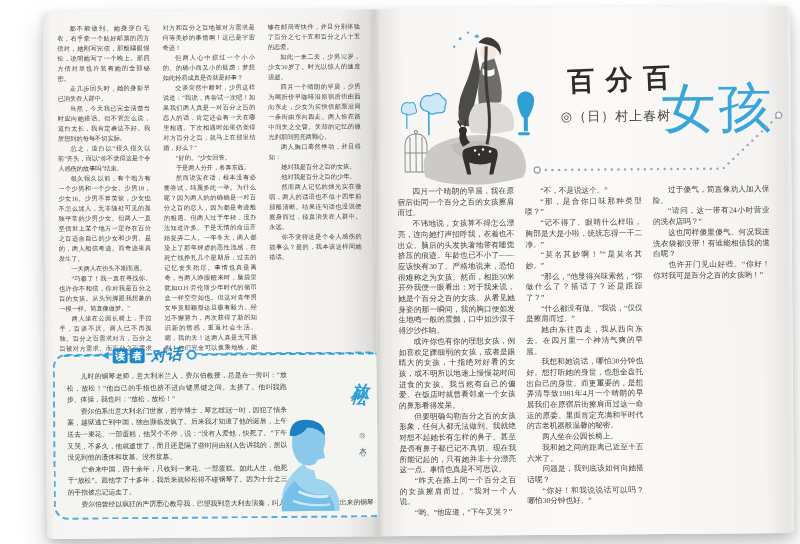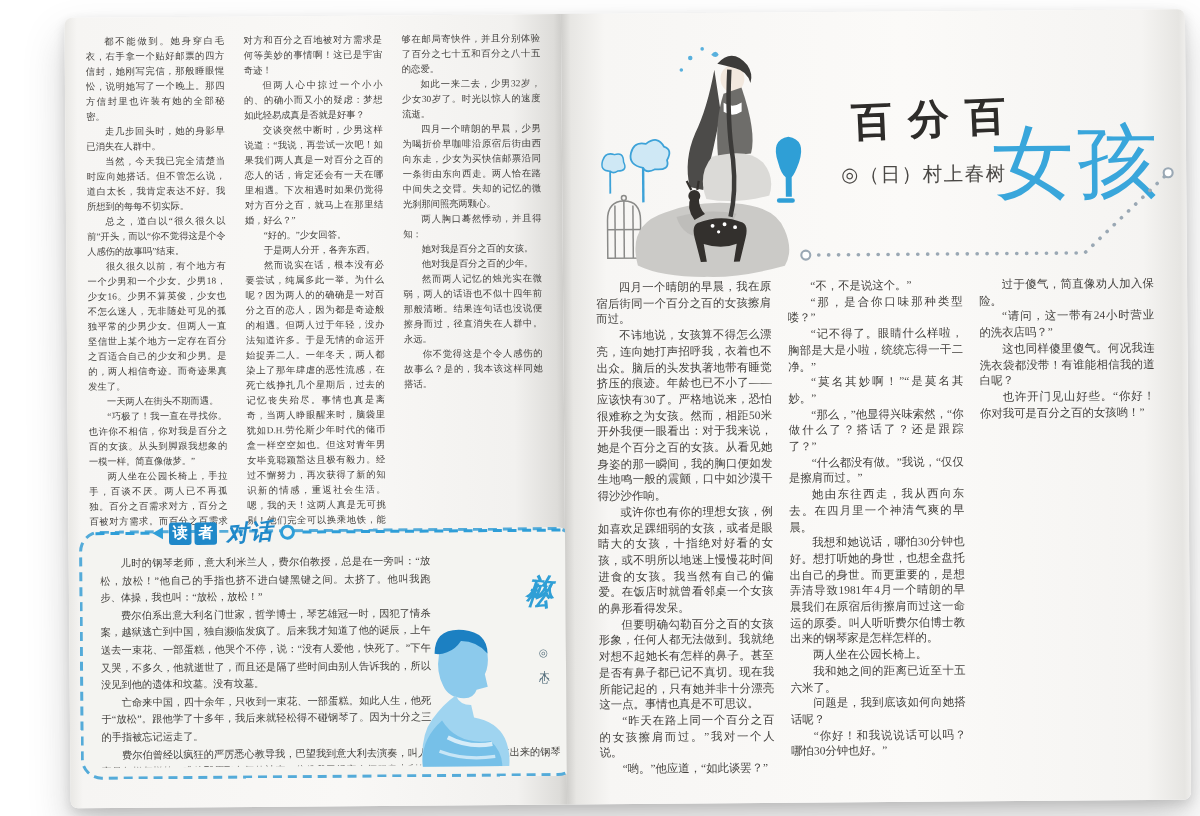--- a/index.html
+++ b/index.html
@@ -221,29 +221,29 @@
         <circle cx="10" cy="62" r="3" stroke="#9aa8b4" stroke-width="1.4" fill="#ffffff"></circle>
         <circle cx="252" cy="9" r="3" stroke="#9aa8b4" stroke-width="1.4" fill="#ffffff"></circle>
       </svg>
 
       <div class="story right-story">
           <p class="para">四月一个晴朗的早晨，我在原宿后街同一个百分之百的女孩擦肩而过。</p>
           <p class="para">不讳地说，女孩算不得怎么漂亮，连向她打声招呼我，衣着也不出众。脑后的头发执著地带有睡觉挤压的痕迹。年龄也已不小了——应该快有30了。严格地说来，恐怕很难称之为女孩。然而，相距50米开外我便一眼看出：对于我来说，她是个百分之百的女孩。从看见她身姿的那一瞬间，我的胸口便如发生地鸣一般的震颤，口中如沙漠干得沙沙作响。</p>
           <p class="para">或许你也有你的理想女孩，例如喜欢足踝细弱的女孩，或者是眼睛大的女孩，十指绝对好看的女孩，或不明所以地迷上慢慢花时间进食的女孩。我当然有自己的偏爱。在饭店时就曾看邻桌一个女孩的鼻形看得发呆。</p>
           <p class="para">但要明确勾勒百分之百的女孩形象，任何人都无法做到。我就绝对想不起她长有怎样的鼻子。甚至是否有鼻子都已记不真切。现在我所能记起的，只有她并非十分漂亮这一点。事情也真是不可思议。</p>
           <p class="para">“昨天在路上同一个百分之百的女孩擦肩而过。”我对一个人说。</p>
-          <p class="para">“哟。”他应道，“如此谈罢？”</p>
+          <p class="para">“哟。”他应道，“下午又哭？”</p>
           <p class="para">“不，不是说这个。”</p>
           <p class="para">“那，是合你口味那种类型喽？”</p>
           <p class="para">“记不得了。眼睛什么样啦，胸部是大是小啦，统统忘得一干二净。”</p>
           <p class="para">“莫名其妙啊！”“是莫名其妙。”</p>
           <p class="para">“那么，”他显得兴味索然，“你做什么了？搭话了？还是跟踪了？”</p>
           <p class="para">“什么都没有做。”我说，“仅仅是擦肩而过。”</p>
           <p class="para">她由东往西走，我从西向东去。在四月里一个神清气爽的早晨。</p>
-          <p class="para">我想和她说话，哪怕30分钟也好。想打听她的身世，也想全盘托出自己的身世。而更重要的，是想弄清导致1981年4月一个晴朗的早晨我们在原宿后街擦肩而过这一命运的原委。叫人听听费尔伯博士教出来的钢琴家是怎样怎样的。</p>
+          <p class="para">我想和她说话，哪怕30分钟也好。想打听她的身世，也想全盘托出自己的身世。而更重要的，是想弄清导致1981年4月一个晴朗的早晨我们在原宿后街擦肩而过这一命运的原委。里面肯定充满和平时代的古老机器般温馨的秘密。</p>
           <p class="para">两人坐在公园长椅上。</p>
           <p class="para">我和她之间的距离已近至十五六米了。</p>
           <p class="para">问题是，我到底该如何向她搭话呢？</p>
           <p class="para">“你好！和我说说话可以吗？哪怕30分钟也好。”</p>
           <p class="para">过于傻气，简直像劝人加入保险。</p>
           <p class="para">“请问，这一带有24小时营业的洗衣店吗？”</p>
           <p class="para">这也同样傻里傻气。何况我连洗衣袋都没带！有谁能相信我的道白呢？</p>
           <p class="para">也许开门见山好些。“你好！你对我可是百分之百的女孩哟！”</p>
         </div>
     </div>

